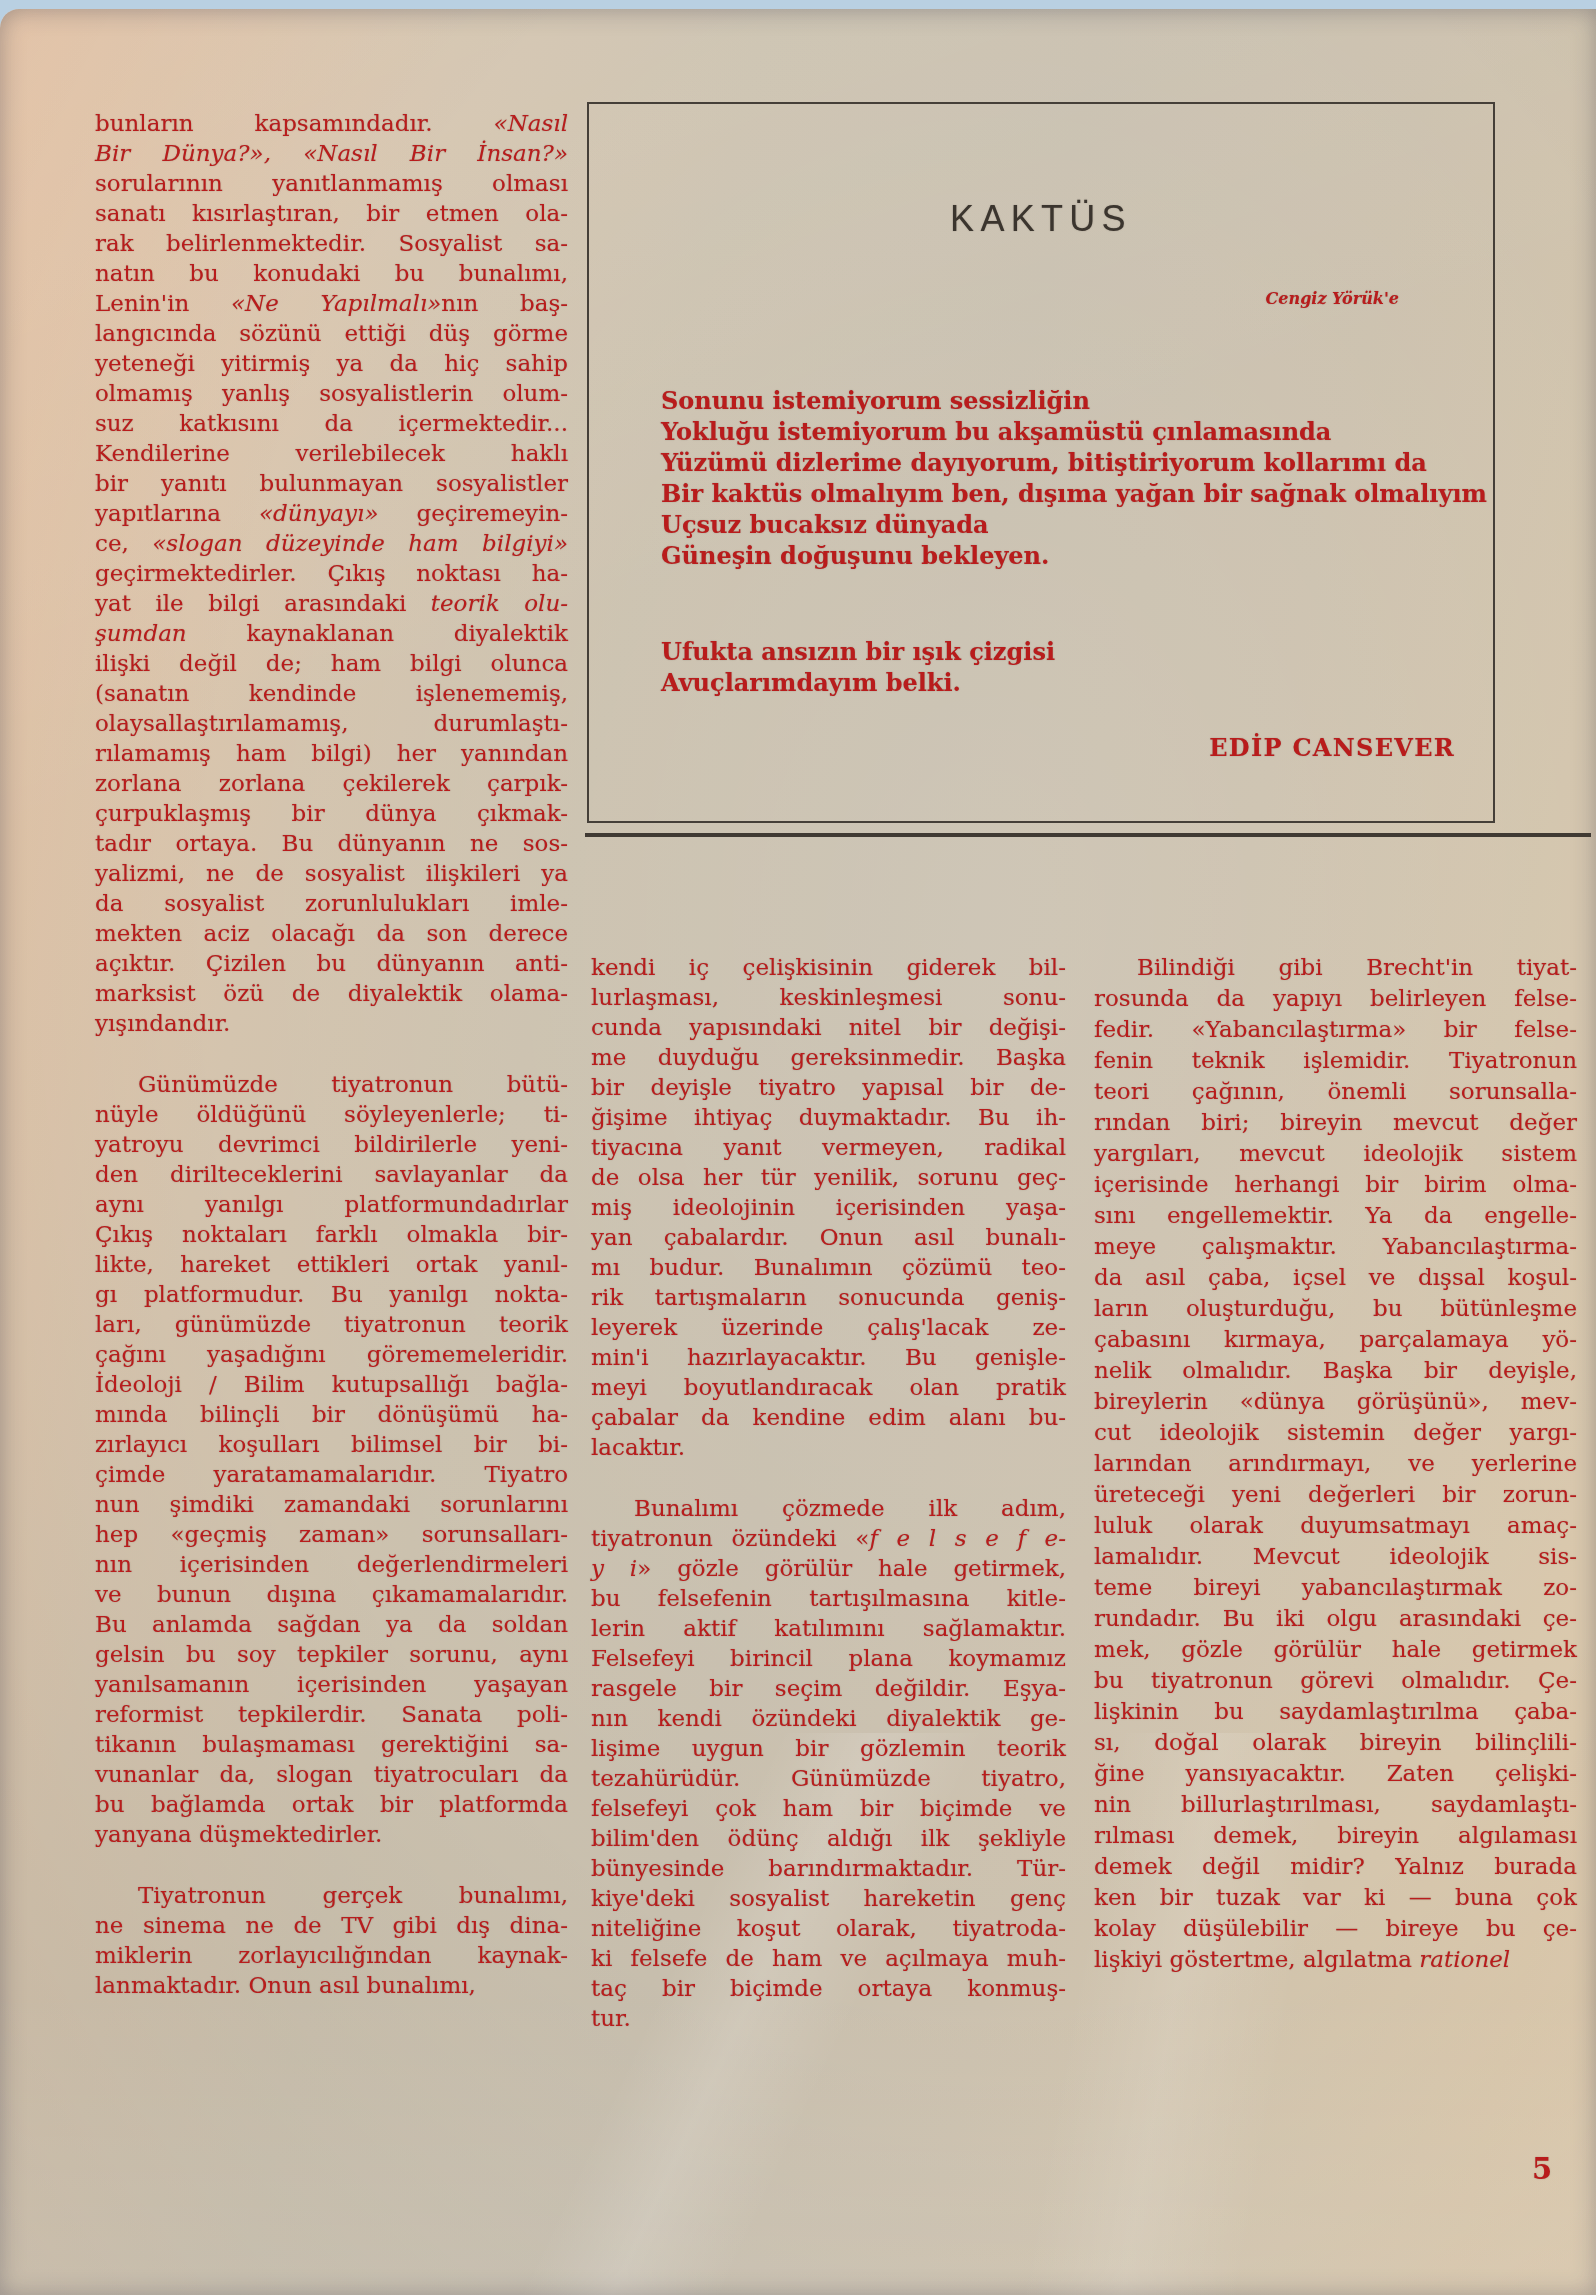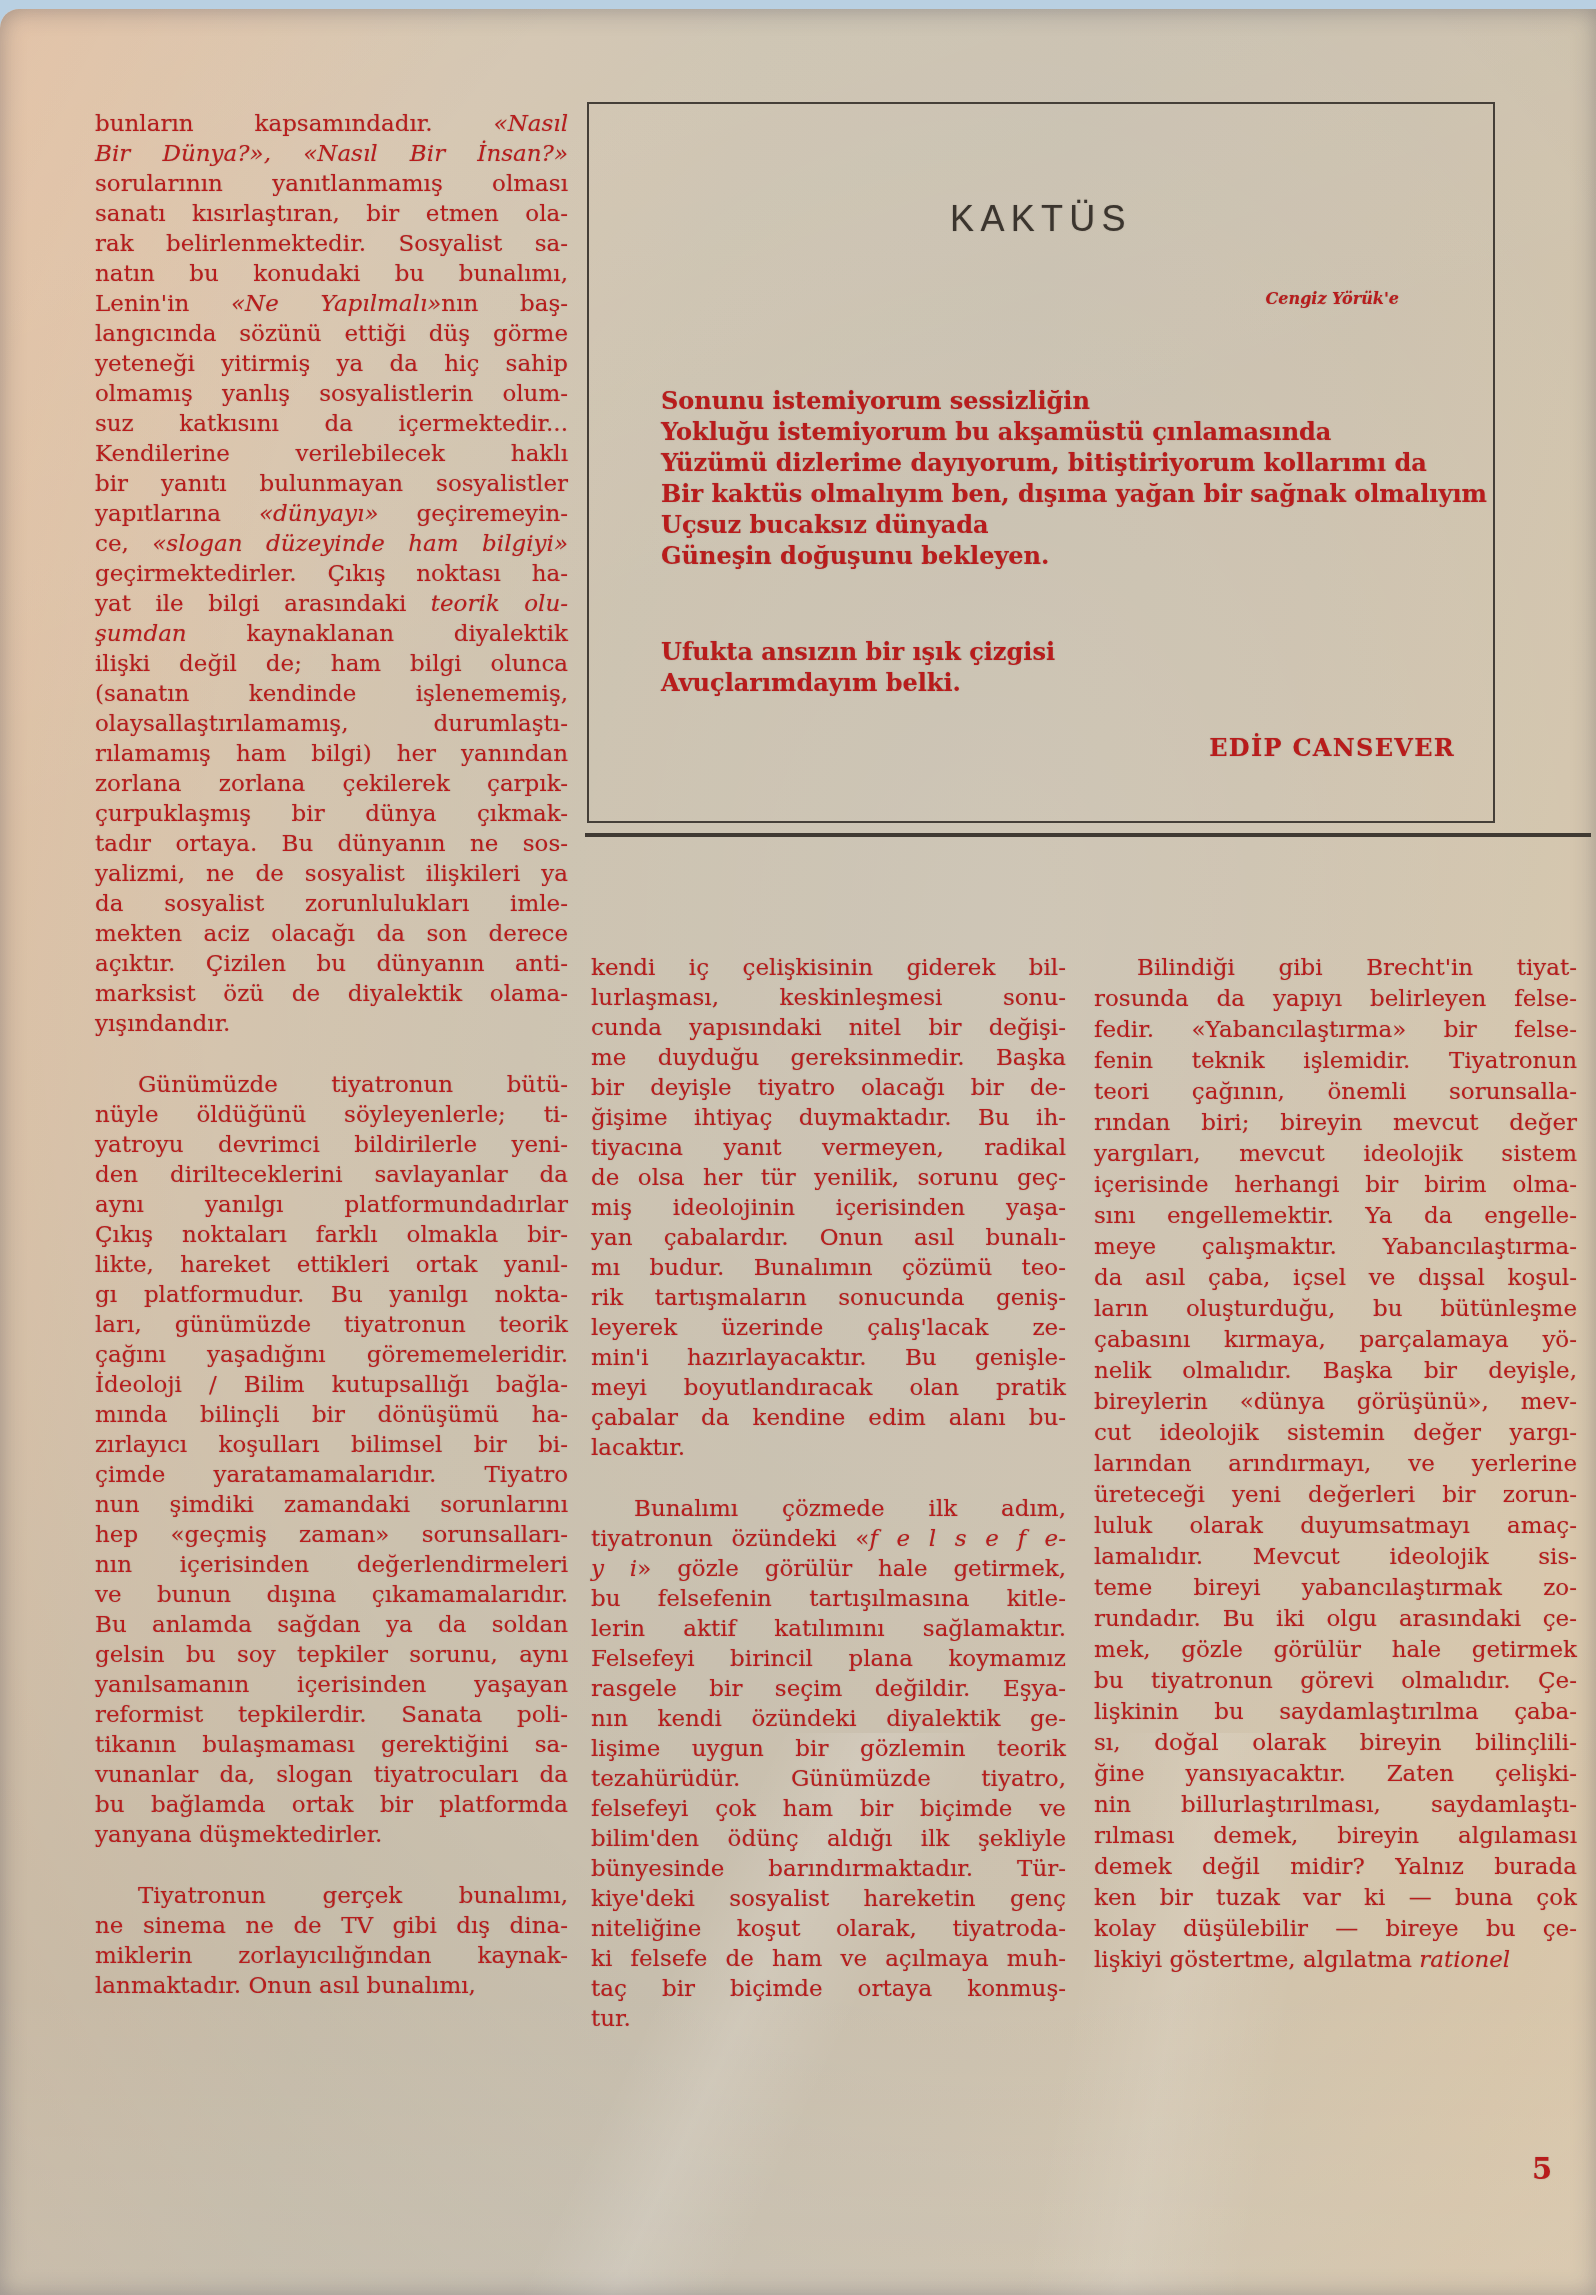--- a/index.html
+++ b/index.html
@@ -163,21 +163,21 @@
 </div>
 
 <div class="rule"></div>
 
 <div id="col-mid" class="col ink">
     <div class="para">
       <div class="tline">kendi iç çelişkisinin giderek bil-</div>
       <div class="tline">lurlaşması, keskinleşmesi sonu-</div>
       <div class="tline">cunda yapısındaki nitel bir değişi-</div>
       <div class="tline">me duyduğu gereksinmedir. Başka</div>
-      <div class="tline">bir deyişle tiyatro olacağı bir de-</div>
+      <div class="tline">bir deyişle tiyatro yapısal bir de-</div>
       <div class="tline">ğişime ihtiyaç duymaktadır. Bu ih-</div>
       <div class="tline">tiyacına yanıt vermeyen, radikal</div>
       <div class="tline">de olsa her tür yenilik, sorunu geç-</div>
       <div class="tline">miş ideolojinin içerisinden yaşa-</div>
       <div class="tline">yan çabalardır. Onun asıl bunalı-</div>
       <div class="tline">mı budur. Bunalımın çözümü teo-</div>
       <div class="tline">rik tartışmaların sonucunda geniş-</div>
       <div class="tline">leyerek üzerinde çalış'lacak ze-</div>
       <div class="tline">min'i hazırlayacaktır. Bu genişle-</div>
       <div class="tline">meyi boyutlandıracak olan pratik</div>

